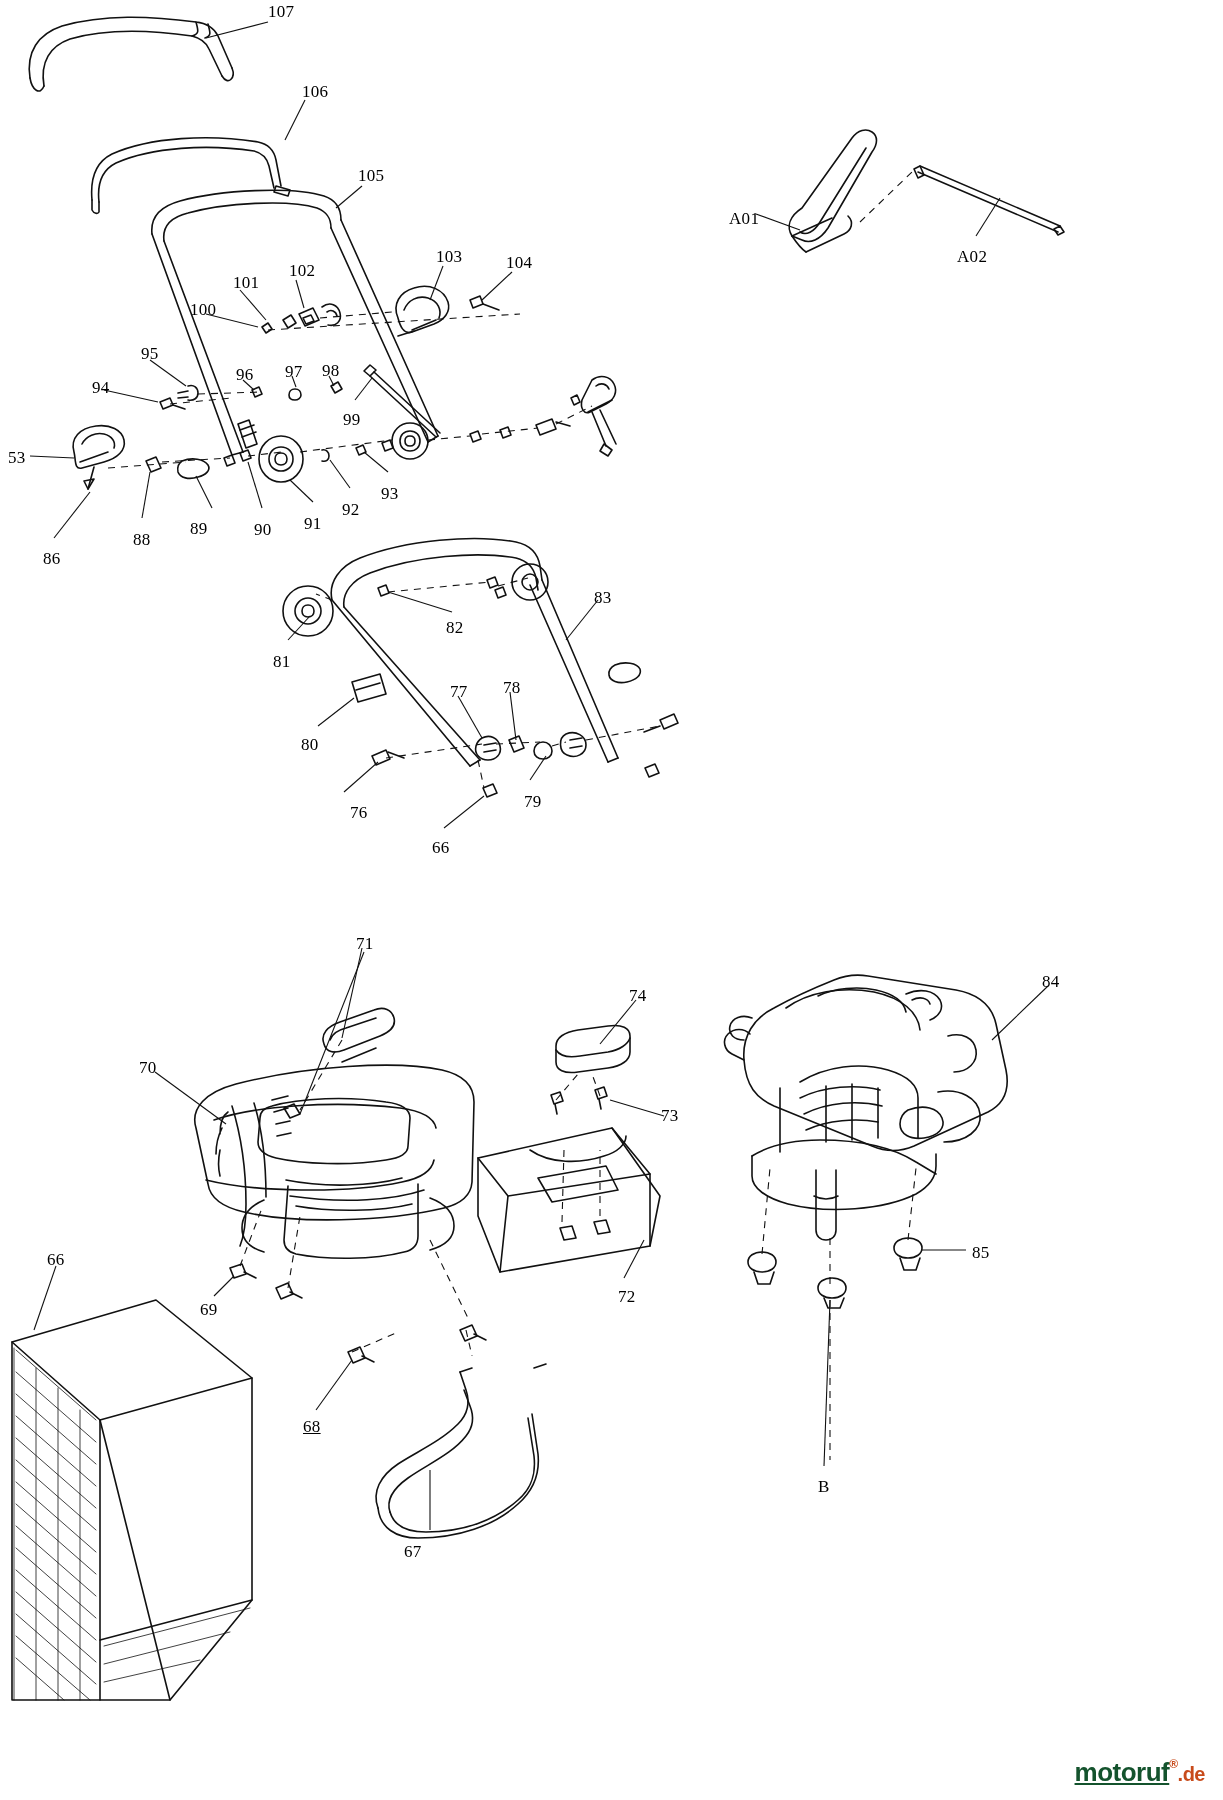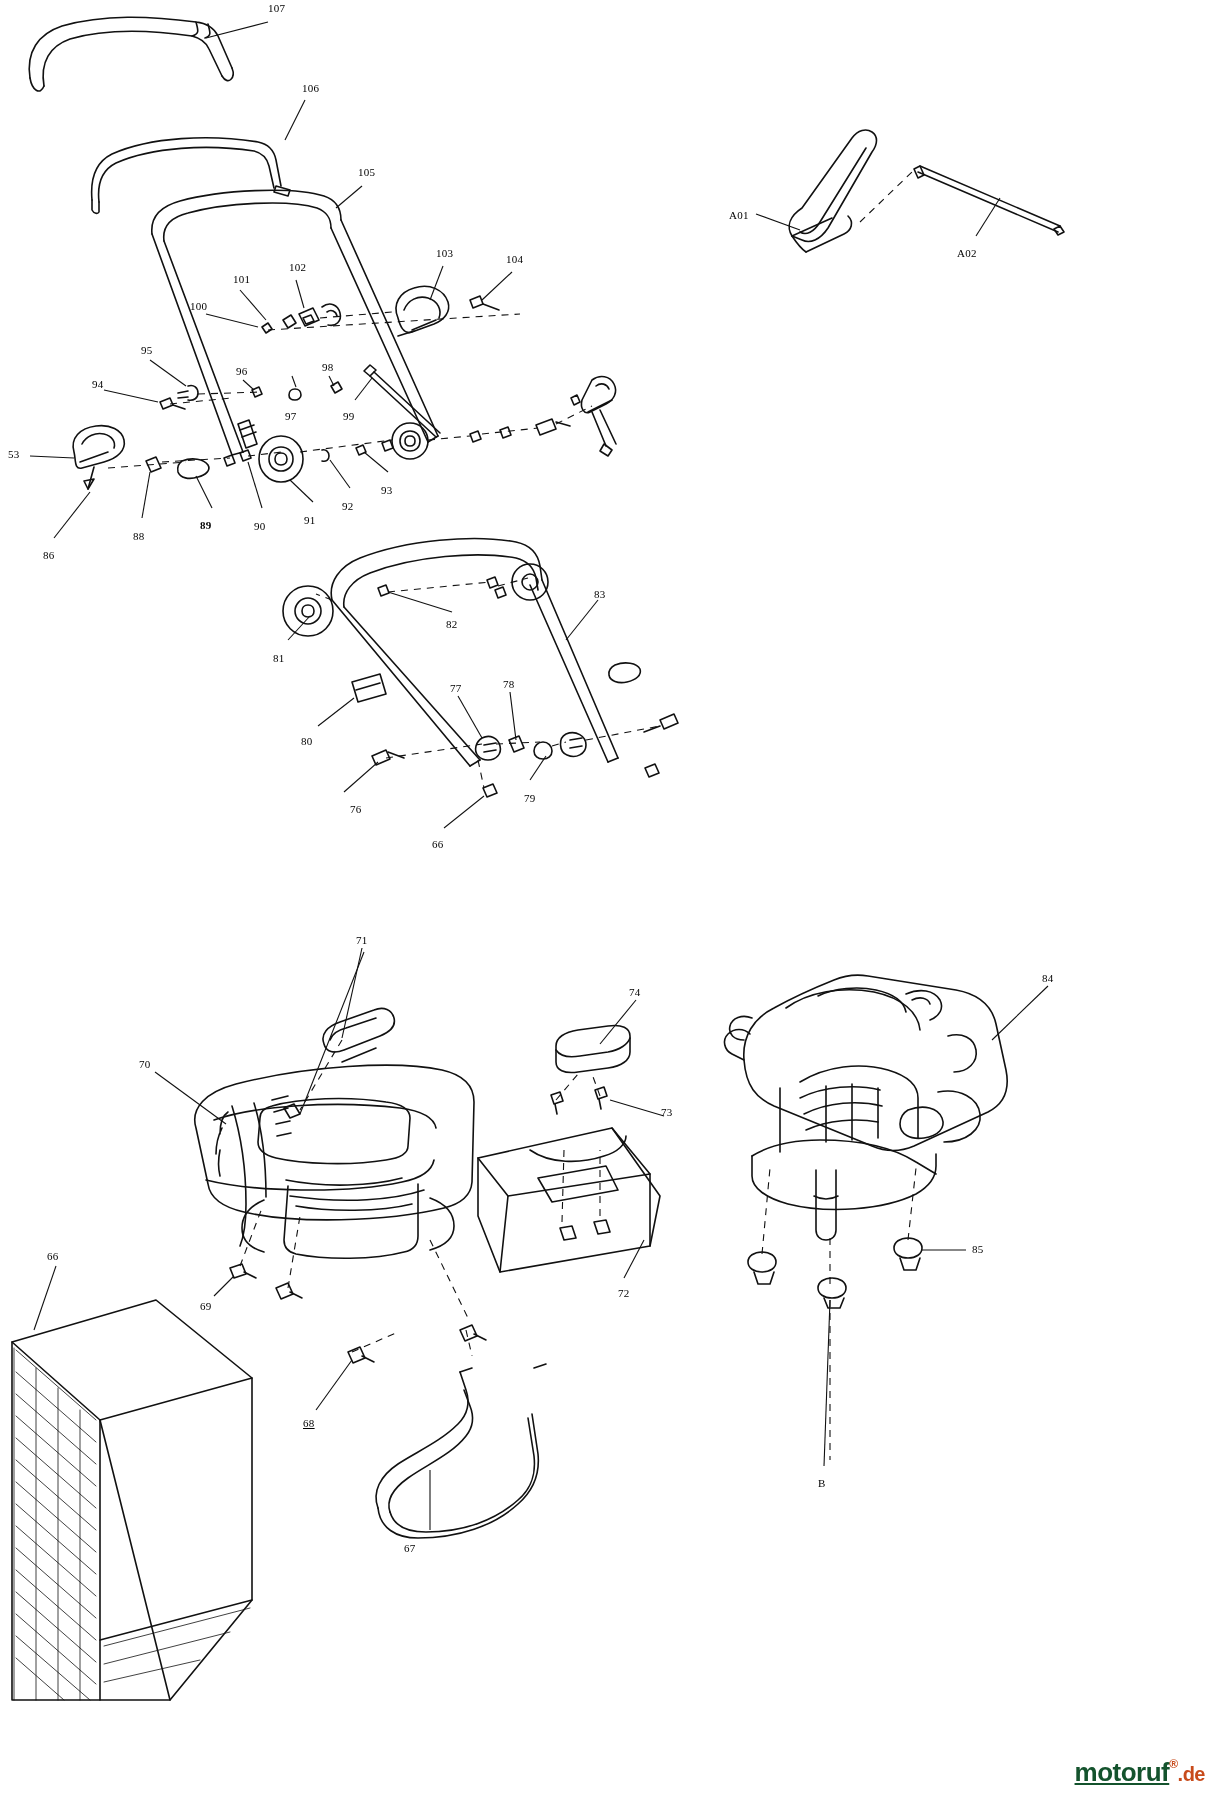--- a/index.html
+++ b/index.html
@@ -23,21 +23,21 @@
   .svg-layer {
     position: absolute;
     left: 0;
     top: 0;
     width: 1223px;
     height: 1800px;
   }
   .callout {
     position: absolute;
     font-family: "Liberation Serif", serif;
-    font-size: 11px;
+    font-size: 17px;
     color: #000000;
     white-space: nowrap;
     letter-spacing: 0.3px;
   }
   .watermark {
     position: absolute;
     right: 18px;
     bottom: 12px;
     font-family: "Liberation Sans", sans-serif;
     font-size: 26px;
@@ -432,30 +432,30 @@
   <div class="callout" style="left:268px; top:2px;">107</div>
   <div class="callout" style="left:302px; top:82px;">106</div>
   <div class="callout" style="left:358px; top:166px;">105</div>
   <div class="callout" style="left:436px; top:247px;">103</div>
   <div class="callout" style="left:506px; top:253px;">104</div>
   <div class="callout" style="left:233px; top:273px;">101</div>
   <div class="callout" style="left:289px; top:261px;">102</div>
   <div class="callout" style="left:190px; top:300px;">100</div>
   <div class="callout" style="left:141px; top:344px;">95</div>
   <div class="callout" style="left:236px; top:365px;">96</div>
-  <div class="callout" style="left:285px; top:362px;margin-top:48px;">97</div>
+  <div class="callout" style="left:285px; top:362px;">97</div>
   <div class="callout" style="left:322px; top:361px;">98</div>
   <div class="callout" style="left:92px; top:378px;">94</div>
   <div class="callout" style="left:343px; top:410px;">99</div>
   <div class="callout" style="left:8px; top:448px;">53</div>
   <div class="callout" style="left:381px; top:484px;">93</div>
   <div class="callout" style="left:342px; top:500px;">92</div>
   <div class="callout" style="left:304px; top:514px;">91</div>
   <div class="callout" style="left:254px; top:520px;">90</div>
-  <div class="callout" style="left:200px; top:519px;font-weight:bold;">89</div>
+  <div class="callout" style="left:190px; top:519px;">89</div>
   <div class="callout" style="left:133px; top:530px;">88</div>
   <div class="callout" style="left:43px; top:549px;">86</div>
   <div class="callout" style="left:729px; top:209px;">A01</div>
   <div class="callout" style="left:957px; top:247px;">A02</div>
   <div class="callout" style="left:594px; top:588px;">83</div>
   <div class="callout" style="left:446px; top:618px;">82</div>
   <div class="callout" style="left:273px; top:652px;">81</div>
   <div class="callout" style="left:301px; top:735px;">80</div>
   <div class="callout" style="left:450px; top:682px;">77</div>
   <div class="callout" style="left:503px; top:678px;">78</div>

